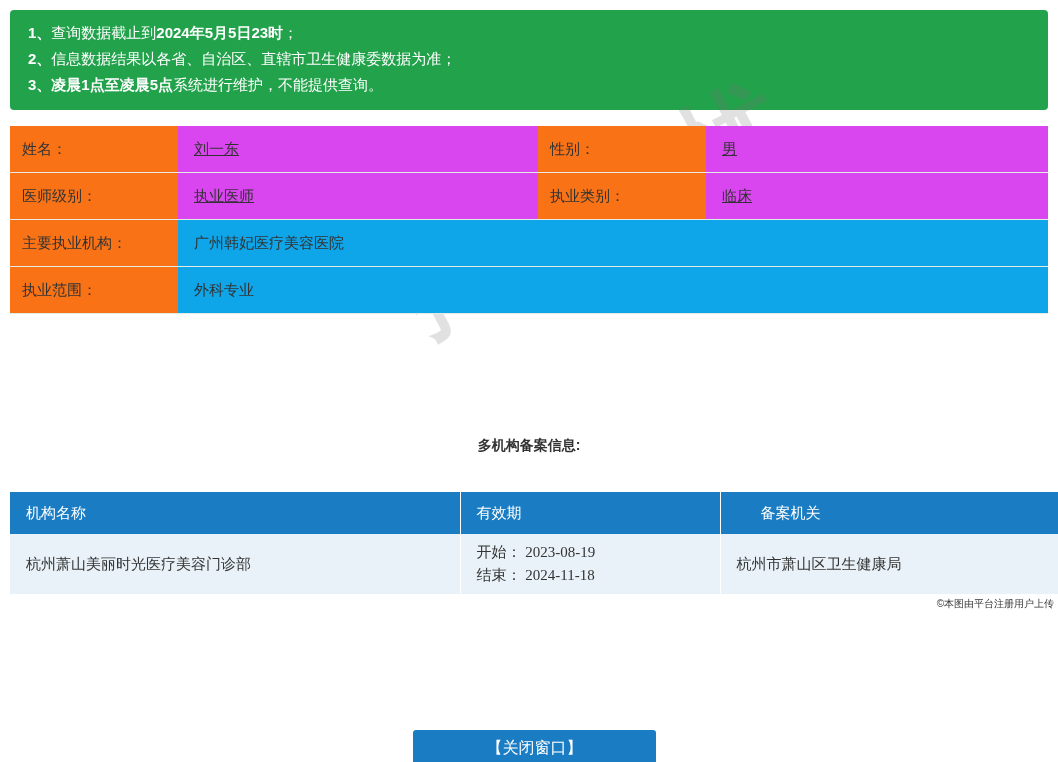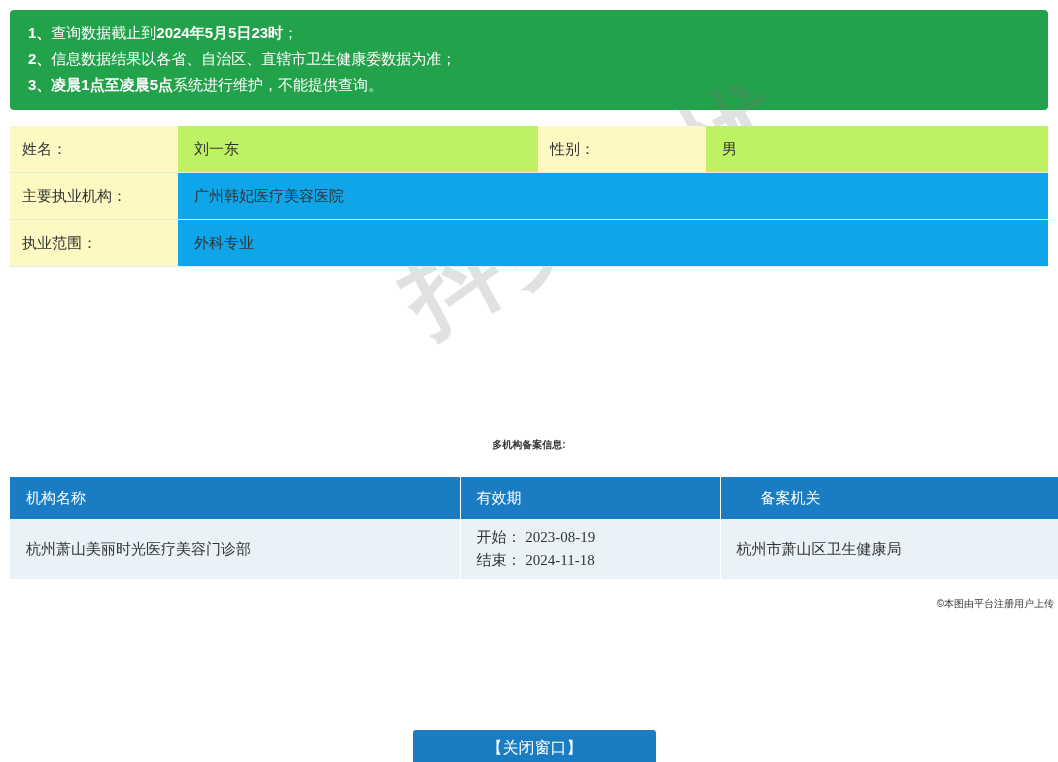--- a/index.html
+++ b/index.html
@@ -57,50 +57,51 @@
   }
   .info-table td {
     border-bottom: 1px solid #e2ece4;
     height: 46px;
     padding: 0 0 0 16px;
     font-size: 15px;
     color: #333333;
     vertical-align: middle;
   }
   .info-table td.label {
-    background: #fef9c3;
+    background: #f97316;
     width: 168px;
     padding-left: 12px;
   }
   .info-table td.value {
-    background: #bef264;
+    background: #d946ef;
+    text-decoration: underline;
   }
   .info-table td.value-wide {
     background: #0ea5e9;
   }
   .col-lbl2 { width: 168px; }
 
   
   .subheading {
     position: absolute;
     left: 0;
     top: 420px;
     width: 1058px;
     text-align: center;
-    font-size: 10px;
+    font-size: 14px;
     font-weight: bold;
     color: #333333;
     line-height: 50px;
   }
 
   
   .record-table {
     position: absolute;
     left: 10px;
-    top: 477px;
+    top: 492px;
     width: 1048px;
     border-collapse: collapse;
     table-layout: fixed;
   }
   .record-table th {
     background: #1a7dc4;
     color: #ffffff;
     font-size: 15px;
     font-weight: normal;
     text-align: left;
@@ -195,20 +196,26 @@
       <col>
     </colgroup>
     <tbody>
       <tr>
         <td class="label">姓名：</td>
         <td class="value">刘一东</td>
         <td class="label">性别：</td>
         <td class="value">男</td>
       </tr>
       <tr>
+        <td class="label">医师级别：</td>
+        <td class="value">执业医师</td>
+        <td class="label">执业类别：</td>
+        <td class="value">临床</td>
+      </tr>
+      <tr>
         <td class="label">主要执业机构：</td>
         <td class="value-wide" colspan="3">广州韩妃医疗美容医院</td>
       </tr>
       <tr>
         <td class="label">执业范围：</td>
         <td class="value-wide" colspan="3">外科专业</td>
       </tr>
     </tbody>
   </table>
 

